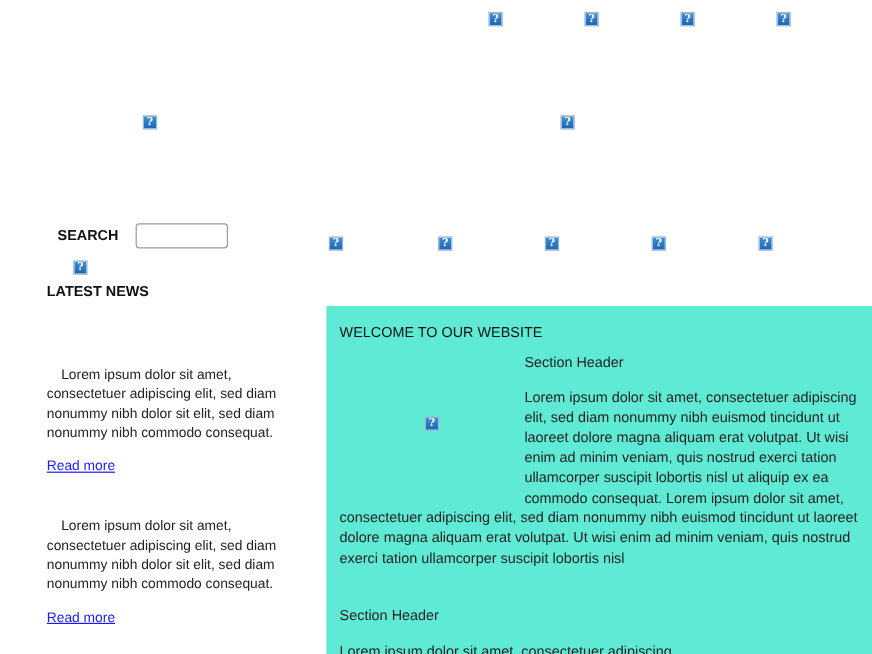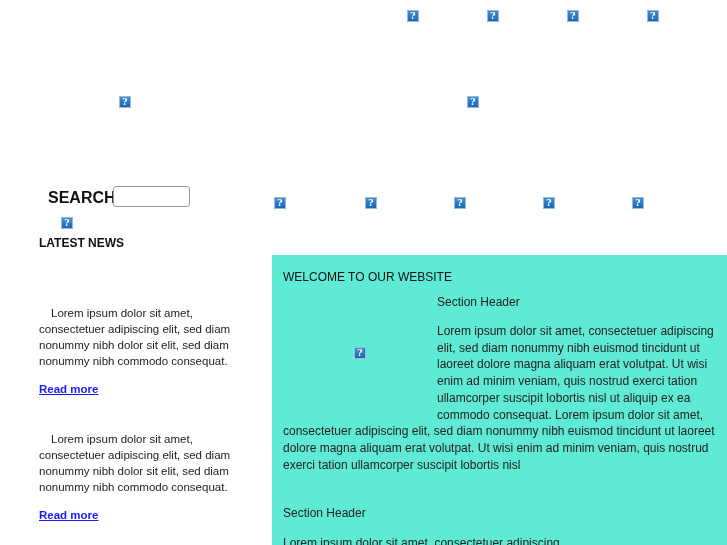--- a/index.html
+++ b/index.html
@@ -2,27 +2,27 @@
 <html><head>
 <meta charset="utf-8">
 <style>
   html, body { margin:0; padding:0; background:#ffffff; }
   body { width:727px; height:545px; overflow:hidden; position:relative;
          font-family:"Liberation Sans", "DejaVu Sans", sans-serif; color:#222; font-size:12px; }
   .broken-img { position:absolute; width:12px; height:12px; box-sizing:border-box;
     border:1px solid #9cb8dc; background:linear-gradient(#3d8fd6,#1f66b5);
     color:#fff; font-size:9px; line-height:10px; text-align:center; font-weight:bold;
     font-family:"DejaVu Serif", serif; }
-  .search-label { position:absolute; left:48px; top:189px; font-weight:bold; font-size:16px; color:#111; }
+  .search-label { position:absolute; left:48px; top:189px; font-weight:bold; font-size:12px; color:#111; }
   .search-input { position:absolute; left:113px; top:186px; width:77px; height:21px; box-sizing:border-box;
     border:1px solid #999; border-radius:3px; background:#fff; padding:0 3px; font-size:12px; }
   .latest-news { position:absolute; left:39px; top:236px; font-size:12px; color:#111;font-weight:bold; }
   .news { position:absolute; left:39px; width:195px; font-size:11.5px; line-height:16px; color:#222; }
   .news p { margin:0; text-indent:12px; }
-  .news a { display:block; margin-top:12px; color:#1a1aff; text-decoration:underline; font-size:11.5px;font-weight:bold; }
+  .news a { display:block; margin-top:12px; color:#1a1aff; text-decoration:underline; font-size:11.5px; }
   .panel { position:absolute; left:250px; top:255px; width:461px; height:301px; background:#5eead4;margin-left:22px; }
   .welcome { position:absolute; left:11px; top:15px; font-size:12px; color:#111; }
   .sec1-header { position:absolute; left:165px; top:40px; font-size:12px; color:#222; }
   .sec1-body { position:absolute; left:11px; top:68px; width:452px; font-size:12px; line-height:16.7px; color:#222; }
   .sec1-body .float-spacer { float:left; width:154px; height:100px; }
   .sec2-header { position:absolute; left:11px; top:251px; font-size:12px; color:#222; }
   .sec2-body { position:absolute; left:11px; top:281px; font-size:12px; color:#222; white-space:nowrap; }
 </style>
 </head>
 <body>

